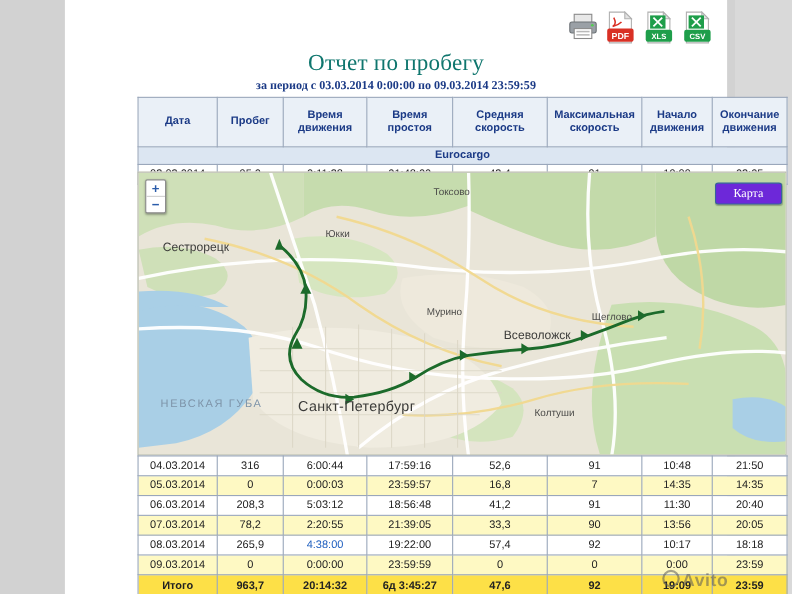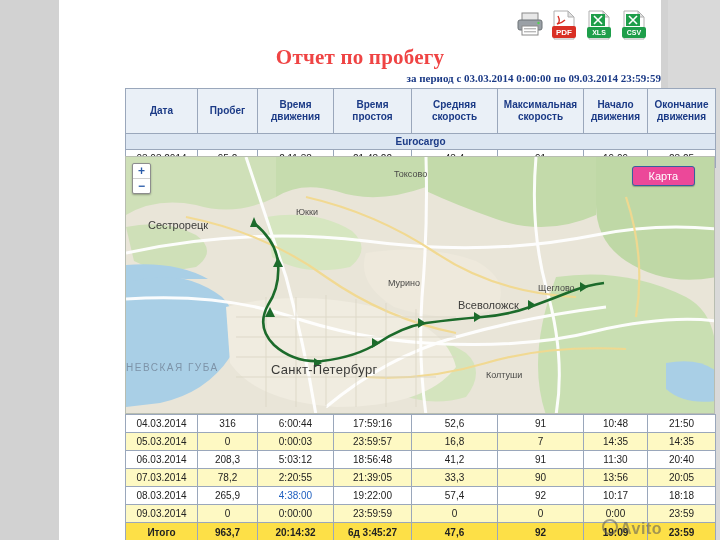--- a/index.html
+++ b/index.html
@@ -57,31 +57,31 @@
   .ico svg { display: block; }
 
   
   .report-title {
     position: absolute;
     left: 0;
     right: 0;
     top: 45px;
     text-align: center;
     font-family: "Liberation Serif", serif;
-    font-weight: bold;
+    font-weight: normal;
     font-size: 21px;
-    color: #ef4444;
+    color: #0f766e;
     letter-spacing: 0.2px;
   }
   .report-sub {
     position: absolute;
     left: 0;
     right: 0;
     top: 72px;
-    text-align: right;
+    text-align: center;
     font-family: "Liberation Serif", serif;
     font-weight: bold;
     font-size: 11px;
     color: #1b3a86;
   }
 
   
   .tbl {
     position: absolute;
     left: 66px;
@@ -166,30 +166,31 @@
     color: #2a5caa;
     text-align: center;
     font-weight: bold;
     z-index: 6;
   }
   .map-ctrl div { height: 14px; }
   .map-ctrl div + div { border-top: 1px solid #cfcfcf; }
 
   .map-btn {
     position: absolute;
-    right: 19px;
+    right: 3px;
     top: 9px;
-    background: #ec4899;
+    background: #6d28d9;
     border: 1px solid #36609e;
     color: #fff;
     font-size: 11px;
     padding: 3px 16px;
     border-radius: 3px;
     z-index: 6;
     box-shadow: 0 1px 1px rgba(0,0,0,.25);
+    font-family: Liberation Serif, serif;
   }
 
   .callout {
     position: absolute;
     left: 220px;
     top: 30px;
     background: #5b6f9a;
     color: #ffffff;
     font-size: 17px;
     padding: 7px 14px 8px;
@@ -397,21 +398,21 @@
 
 
       <div class="label mid" style="left:22px; top:62px;">Сестрорецк</div>
       <div class="label" style="left:170px; top:50px;">Юкки</div>
       <div class="label" style="left:268px; top:12px;">Токсово</div>
       <div class="label" style="left:262px; top:121px;">Мурино</div>
       <div class="label mid" style="left:332px; top:142px;">Всеволожск</div>
       <div class="label" style="left:412px; top:126px;">Щеглово</div>
       <div class="label big" style="left:145px; top:205px;">Санкт-Петербург</div>
       <div class="label" style="left:360px; top:213px;">Колтуши</div>
-      <div class="label water" style="left:0; top:205px;text-align:center;">НЕВСКАЯ ГУБА</div>
+      <div class="label water" style="left:20px; top:205px;text-align:center;">НЕВСКАЯ ГУБА</div>
     </div>
 
     <table class="tbl" style="top:414px;">
       <colgroup>
         <col class="c0">
           <col class="c1">
           <col class="c2">
           <col class="c3">
         <col class="c4">
           <col class="c5">

